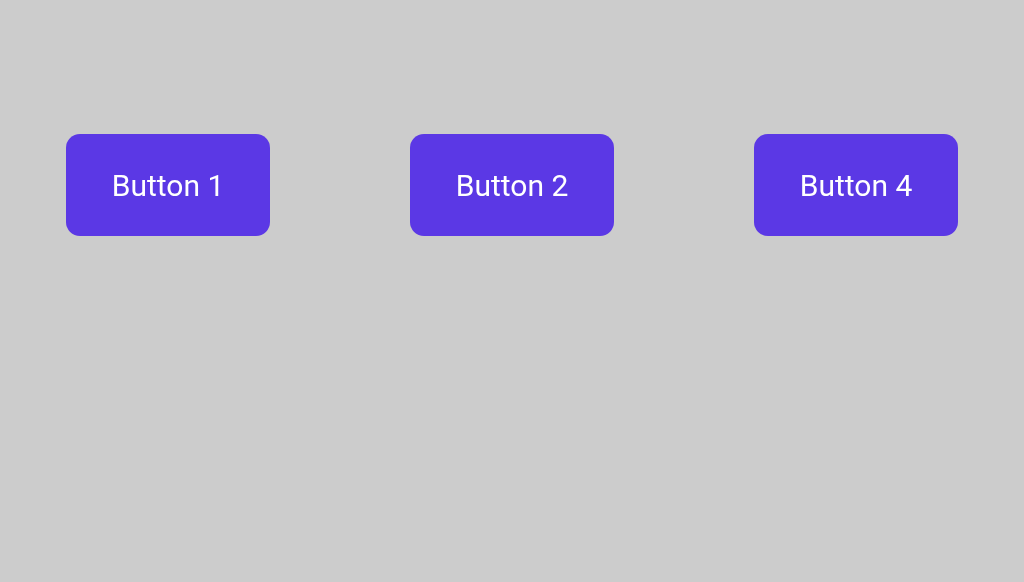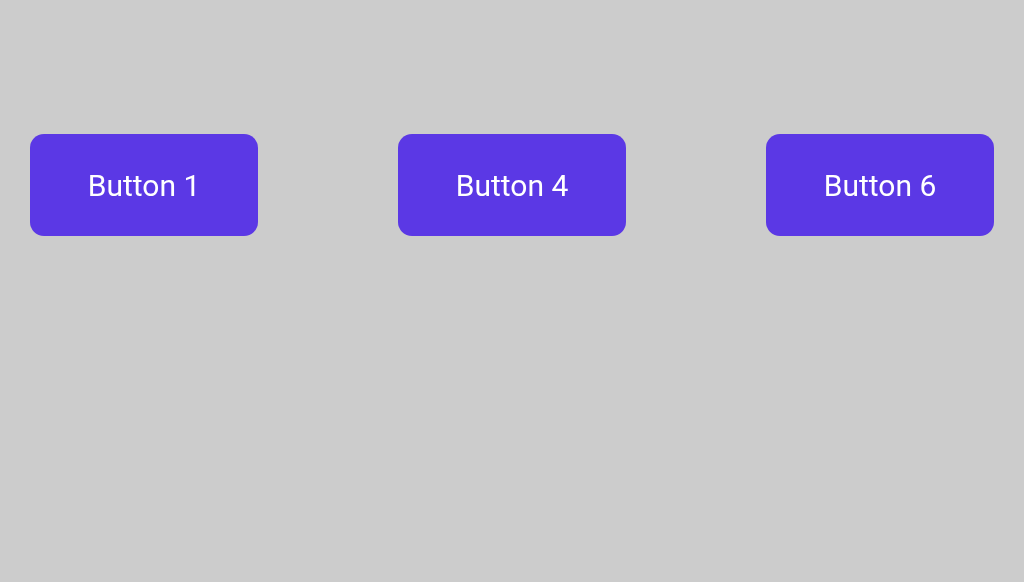--- a/index.html
+++ b/index.html
@@ -18,35 +18,35 @@
       justify-content: center;
     }
     .grid {
       display: grid;
       grid-template-columns: repeat(3, 1fr);
       grid-template-rows: repeat(2, 1fr);
       column-gap: 140px;
       row-gap: 110px;
     }
     .btn {
-      width: 228px;
+      width: 204px;
       height: 102px;
       background: #5b38e5;
       color: #ffffff;
       border: none;
       border-radius: 14px;
       font-size: 30px;
       font-weight: 400;
       cursor: pointer;
       display: flex;
       align-items: center;
       justify-content: center;
       font-family: inherit;
     }
   </style>
 </head>
 <body>
 
 <div class="grid">
   <button class="btn">Button 1</button>
+  <button class="btn">Button 2</button>
   <button class="btn">Button 4</button>
-  <button class="btn">Button 6</button>
 </div>
 
 </body></html>

